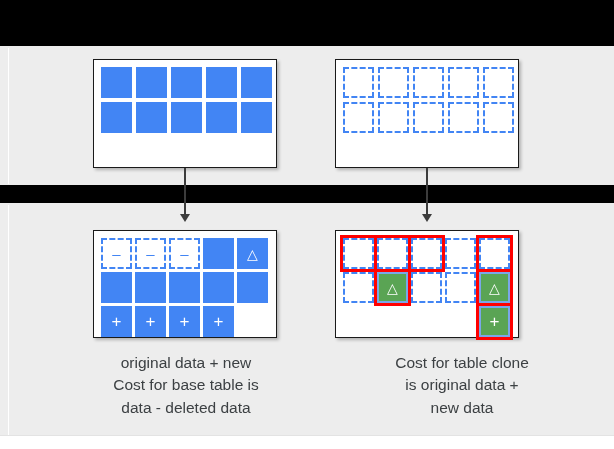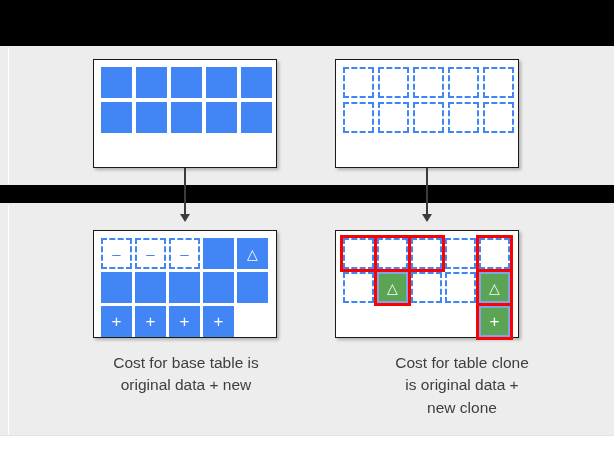--- a/index.html
+++ b/index.html
@@ -196,23 +196,24 @@
         <div class="cell empty"></div>
         <div class="cell empty"></div>
         <div class="cell empty"></div>
         <div class="cell green ring">
           <span class="glyph white plus">+</span>
         </div>
       </div>
   </div>
 
   <div class="caption" style="left:72px;top:352px;width:228px;">
+      <div class="caption-line">original data + new</div>
       <div class="caption-line">Cost for base table is</div>
-      <div class="caption-line">original data + new</div>
+      <div class="caption-line">data - deleted data</div>
     </div>
 
   <div class="caption" style="left:348px;top:352px;width:228px;">
       <div class="caption-line">Cost for table clone</div>
       <div class="caption-line">is original data +</div>
-      <div class="caption-line">new clone</div>
+      <div class="caption-line">new data</div>
     </div>
 
 </div>
 
 </body></html>

